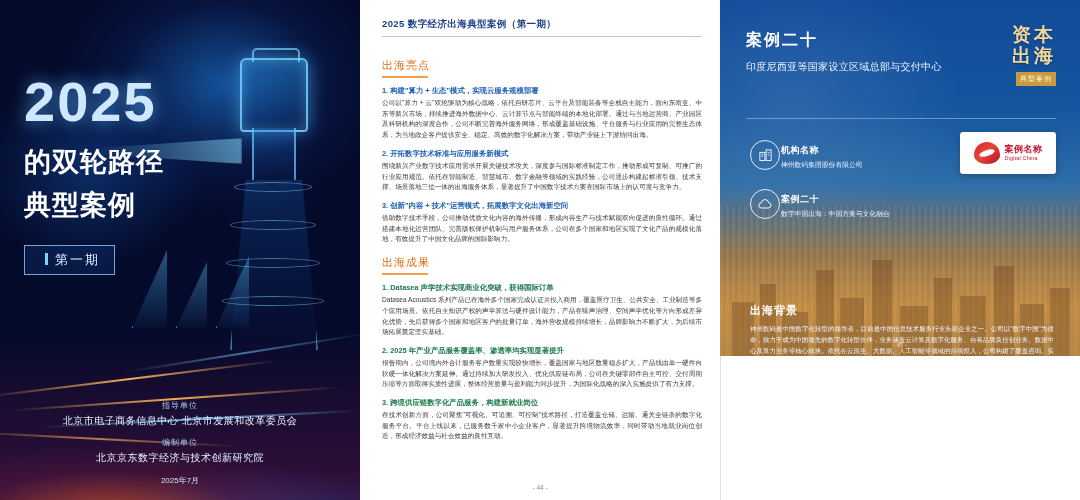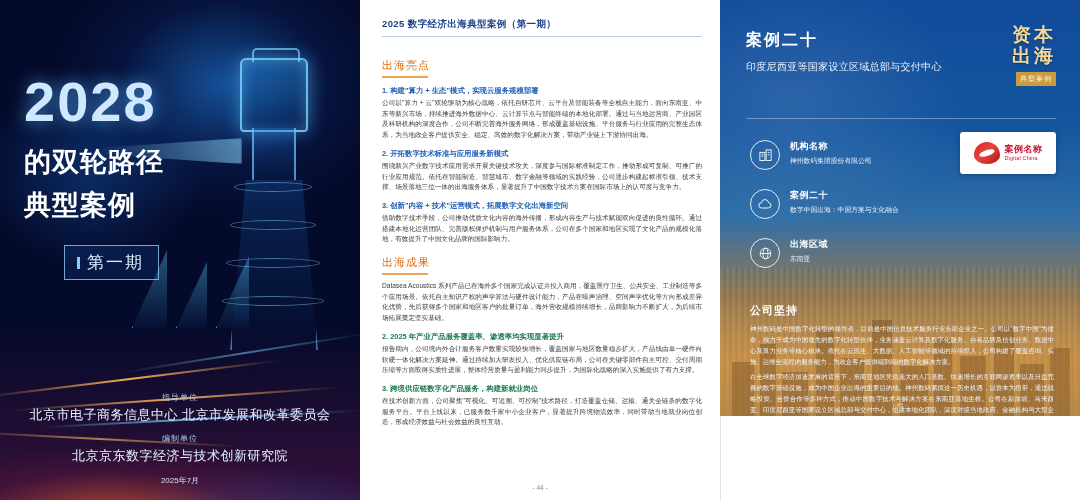--- a/index.html
+++ b/index.html
@@ -77,31 +77,30 @@
     background:linear-gradient(180deg, rgba(90,200,255,.40), rgba(30,110,200,.05));
   }
   .cover-title{position:absolute;left:24px;top:74px;width:230px;z-index:5;}
   .cover-year{
     font-size:56px;font-weight:bold;color:#cfe8ff;letter-spacing:2px;line-height:1;
     text-shadow:0 0 18px rgba(90,180,255,.75);
   }
   .cover-l1{margin-top:14px;font-size:27px;font-weight:bold;color:#ffffff;letter-spacing:1px;}
   .cover-l2{margin-top:7px;font-size:27px;font-weight:bold;color:#ffffff;letter-spacing:1px;}
   .cover-badge{
-    margin-top:22px;display:inline-block;padding:5px 14px 5px 12px;
-    border:1px solid rgba(150,215,255,.75);color:#dceeff;font-size:17px;letter-spacing:2px;
+    margin-top:22px;display:inline-block;padding:5px 14px 5px 20px;
+    border:1px solid rgba(150,215,255,.75);color:#dceeff;font-size:13px;letter-spacing:2px;
     background:rgba(20,70,150,.25);
-    margin-left:40px;
   }
   .cover-badge .bar{display:inline-block;width:3px;height:12px;background:#7fd0ff;margin-right:7px;vertical-align:-1px;}
   .cover-foot{
     position:absolute;left:0;bottom:14px;width:360px;text-align:center;z-index:5;color:#dbe9ff;
   }
   .cover-foot .lbl{font-size:8px;color:#a9c9ee;margin-bottom:3px;letter-spacing:1px;}
-  .cover-foot .orgs{font-size:13px;color:#e7f1ff;margin-bottom:9px;letter-spacing:.5px;}
+  .cover-foot .orgs{font-size:10px;color:#e7f1ff;margin-bottom:9px;letter-spacing:.5px;}
   .cover-foot .date{font-size:8px;color:#cfe0f5;margin-top:10px;}
 
   
   .mid{
     position:relative;width:360px;height:500px;flex:0 0 360px;background:#fff;
     padding:16px;box-sizing:border-box;
   }
   .mid-head{
     position:absolute;left:22px;top:18px;right:18px;
     font-size:9.5px;color:#1b3f86;font-weight:bold;letter-spacing:.4px;
@@ -117,21 +116,21 @@
   .sec-title:after{content:"";display:block;width:46px;height:2px;background:#f0a150;margin-top:3px;}
   .p-h{font-size:7.4px;color:#1f5fb5;font-weight:bold;margin:7px 0 2px;line-height:1.5;}
   .p-h.green{color:#1d7a4d;}
   .p{font-size:6.6px;color:#3a3a3a;line-height:1.62;text-align:justify;margin:0 0 3px;}
   .mid-foot{
     position:absolute;left:0;bottom:9px;width:100%;text-align:center;font-size:6.5px;color:#8b8b8b;
   }
 
   
   .right{
-    position:relative;width:360px;height:416px;flex:0 0 360px;overflow:hidden;
+    position:relative;width:360px;height:356px;flex:0 0 360px;overflow:hidden;
     background:linear-gradient(180deg,#114b9a 0%,#14559f 30%,#2f6ea8 52%,#9a7a4e 72%,#d9a254 86%,#e8b86a 100%);
   }
   .right .city{
     position:absolute;left:0;bottom:0;width:360px;height:150px;
     background:
       linear-gradient(0deg, rgba(120,70,20,.55), rgba(120,70,20,0) 70%),
       repeating-linear-gradient(90deg, rgba(255,255,255,.05) 0 3px, rgba(0,0,0,.05) 3px 6px);
     opacity:.75;
   }
   .right .cityblock{position:absolute;bottom:0;background:rgba(90,55,25,.45);}
@@ -166,21 +165,21 @@
     position:relative;
   }
   .logo-mark:after{
     content:"";position:absolute;left:5px;top:8px;width:16px;height:6px;background:#fff;
     border-radius:50%;transform:rotate(-18deg);
   }
   .logo-text .cn{font-size:9px;font-weight:bold;color:#c8102e;letter-spacing:.5px;line-height:1.1;}
   .logo-text .en{font-size:5.4px;color:#c8102e;letter-spacing:.2px;}
 
   .info-list{position:absolute;left:30px;top:140px;width:200px;}
-  .info-row{display:flex;align-items:flex-start;gap:10px;margin-bottom:19px;}
+  .info-row{display:flex;align-items:flex-end;gap:1px;margin-bottom:19px;}
   .info-ic{
     flex:0 0 28px;width:28px;height:28px;border:1.2px solid rgba(255,255,255,.85);border-radius:50%;
     display:flex;align-items:center;justify-content:center;
   }
   .info-ic svg{display:block;}
   .info-tx .t{font-size:9px;font-weight:bold;color:#ffffff;letter-spacing:.5px;}
   .info-tx .v{margin-top:3px;font-size:6.8px;color:#e6eefc;line-height:1.45;}
 
   .bg-title{position:absolute;left:30px;top:303px;font-size:11px;font-weight:bold;color:#ffffff;letter-spacing:1px;}
   .bg-body{position:absolute;left:30px;right:26px;top:323px;font-size:6.4px;color:#f2f6ff;line-height:1.72;text-align:justify;}
@@ -213,21 +212,21 @@
     <div class="sail" style="left:216px;top:256px;width:32px;height:72px;clip-path:polygon(100% 0%,100% 100%,0% 100%);"></div>
 
     <div class="bands"></div>
     <div class="streak" style="left:-20px;top:378px;width:300px;transform:rotate(-7deg);"></div>
     <div class="streak" style="left:10px;top:398px;width:330px;transform:rotate(-4deg);"></div>
     <div class="streak blue" style="left:40px;top:418px;width:320px;transform:rotate(-3deg);"></div>
     <div class="streak" style="left:-40px;top:438px;width:280px;transform:rotate(3deg);opacity:.7;"></div>
     <div class="streak blue" style="left:120px;top:352px;width:250px;transform:rotate(-9deg);opacity:.6;"></div>
 
     <div class="cover-title">
-      <div class="cover-year">2028</div>
+      <div class="cover-year">2025</div>
       <div class="cover-l1">的双轮路径</div>
       <div class="cover-l2">典型案例</div>
       <div class="cover-badge"><span class="bar"></span><span>第一期</span></div>
     </div>
 
     <div class="cover-foot">
       <div class="lbl">指导单位</div>
       <div class="orgs">北京市电子商务信息中心    北京市发展和改革委员会</div>
       <div class="lbl">编制单位</div>
       <div class="orgs">北京京东数字经济与技术创新研究院</div>
@@ -243,20 +242,21 @@
 
       <div class="sec-title">出海亮点</div>
       <div class="p-h">1. 构建"算力 + 生态"模式，实现云服务规模部署</div>
       <div class="p">公司以"算力 + 云"双轮驱动为核心战略，依托自研芯片、云平台及智能装备等全栈自主能力，面向东南亚、中东等新兴市场，持续推进海外数据中心、云计算节点与智能终端的本地化部署。通过与当地运营商、产业园区及科研机构的深度合作，公司不断完善海外服务网络，形成覆盖基础设施、平台服务与行业应用的完整生态体系，为当地政企客户提供安全、稳定、高效的数字化解决方案，带动产业链上下游协同出海。</div>
       <div class="p-h">2. 开拓数字技术标准与应用服务新模式</div>
       <div class="p">围绕新兴产业数字技术应用需求开展关键技术攻关，深度参与国际标准制定工作，推动形成可复制、可推广的行业应用规范。依托在智能制造、智慧城市、数字金融等领域的实践经验，公司逐步构建起标准引领、技术支撑、场景落地三位一体的出海服务体系，显著提升了中国数字技术方案在国际市场上的认可度与竞争力。</div>
       <div class="p-h">3. 创新"内容 + 技术"运营模式，拓展数字文化出海新空间</div>
       <div class="p">借助数字技术手段，公司推动优质文化内容的海外传播，形成内容生产与技术赋能双向促进的良性循环。通过搭建本地化运营团队、完善版权保护机制与用户服务体系，公司在多个国家和地区实现了文化产品的规模化落地，有效提升了中国文化品牌的国际影响力。</div>
 
       <div class="sec-title">出海成果</div>
+      <div class="p-h green">1. Datasea 声学技术实现商业化突破，获得国际订单</div>
       <div class="p">Datasea Acoustics 系列产品已在海外多个国家完成认证并投入商用，覆盖医疗卫生、公共安全、工业制造等多个应用场景。依托自主知识产权的声学算法与硬件设计能力，产品在噪声治理、空间声学优化等方向形成差异化优势，先后获得多个国家和地区客户的批量订单，海外营收规模持续增长，品牌影响力不断扩大，为后续市场拓展奠定坚实基础。</div>
       <div class="p-h green">2. 2025 年产业产品服务覆盖率、渗透率均实现显著提升</div>
       <div class="p">报告期内，公司境内外合计服务客户数量实现较快增长，覆盖国家与地区数量稳步扩大，产品线由单一硬件向软硬一体化解决方案延伸。通过持续加大研发投入、优化供应链布局，公司在关键零部件自主可控、交付周期压缩等方面取得实质性进展，整体经营质量与盈利能力同步提升，为国际化战略的深入实施提供了有力支撑。</div>
       <div class="p-h green">3. 跨境供应链数字化产品服务，构建新就业岗位</div>
       <div class="p">在技术创新方面，公司聚焦"可视化、可追溯、可控制"技术路径，打造覆盖仓储、运输、通关全链条的数字化服务平台。平台上线以来，已服务数千家中小企业客户，显著提升跨境物流效率，同时带动当地就业岗位创造，形成经济效益与社会效益的良性互动。</div>
 
     </div>
     <div class="mid-foot">- 44 -</div>
   </div>
 
@@ -325,37 +325,24 @@
           <svg width="16" height="16" viewBox="0 0 24 24" fill="none" stroke="#ffffff" stroke-width="1.4">
             <path d="M7 18h10a4 4 0 0 0 .4-7.98A5.5 5.5 0 0 0 6.5 10.2 3.9 3.9 0 0 0 7 18z"></path>
           </svg>
         </div>
         <div class="info-tx">
           <div class="t">案例二十</div>
           <div class="v">数字中国出海：中国方案与文化融合</div>
         </div>
       </div>
 
-      <div class="info-row">
-        <div class="info-ic">
-          <svg width="15" height="15" viewBox="0 0 24 24" fill="none" stroke="#ffffff" stroke-width="1.4">
-            <circle cx="12" cy="12" r="8.5"></circle>
-              <ellipse cx="12" cy="12" rx="4" ry="8.5"></ellipse>
-            <line x1="3.5" y1="12" x2="20.5" y2="12"></line>
-          </svg>
-        </div>
-        <div class="info-tx">
-          <div class="t">出海区域</div>
-          <div class="v">东南亚</div>
-        </div>
-      </div>
-
-    </div>
-
-    <div class="bg-title">公司坚持</div>
+
+    </div>
+
+    <div class="bg-title">出海背景</div>
     <div class="bg-body">
       <p>神州数码是中国数字化转型的领导者，目前是中国信息技术服务行业头部企业之一。公司以"数字中国"为使命，致力于成为中国领先的数字化转型伙伴，业务涵盖云计算及数字化服务、自有品牌及信创业务、数据中心及算力业务等核心板块。依托在云原生、大数据、人工智能等领域的持续投入，公司构建了覆盖咨询、实施、运维全流程的服务能力，为政企客户提供端到端的数字化解决方案。</p>
       <p>在全球数字经济加速发展的背景下，东南亚地区凭借庞大的人口基数、快速增长的互联网渗透率以及日益完善的数字基础设施，成为中国企业出海的重要目的地。神州数码紧抓这一历史机遇，以资本为纽带，通过战略投资、合资合作等多种方式，推动中国数字技术与解决方案在东南亚落地生根。公司在新加坡、马来西亚、印度尼西亚等国家设立区域总部与交付中心，组建本地化团队，深度对接当地政府、金融机构与大型企业的数字化需求。</p>
       <p>同时，神州数码积极参与当地数字人才培养与产业生态建设，通过与高校、行业协会合作开展技术培训与认证项目，助力当地数字能力提升。公司坚持"技术出海+文化融合"的双轮路径，在输出先进技术与管理经验的同时，尊重并融入当地文化与商业习惯，实现了商业价值与社会价值的统一，为中国企业高质量出海提供了可借鉴的实践样本。</p>
     </div>
 
     <div class="right-foot">- 45 -</div>
   </div>
 
 </div>

